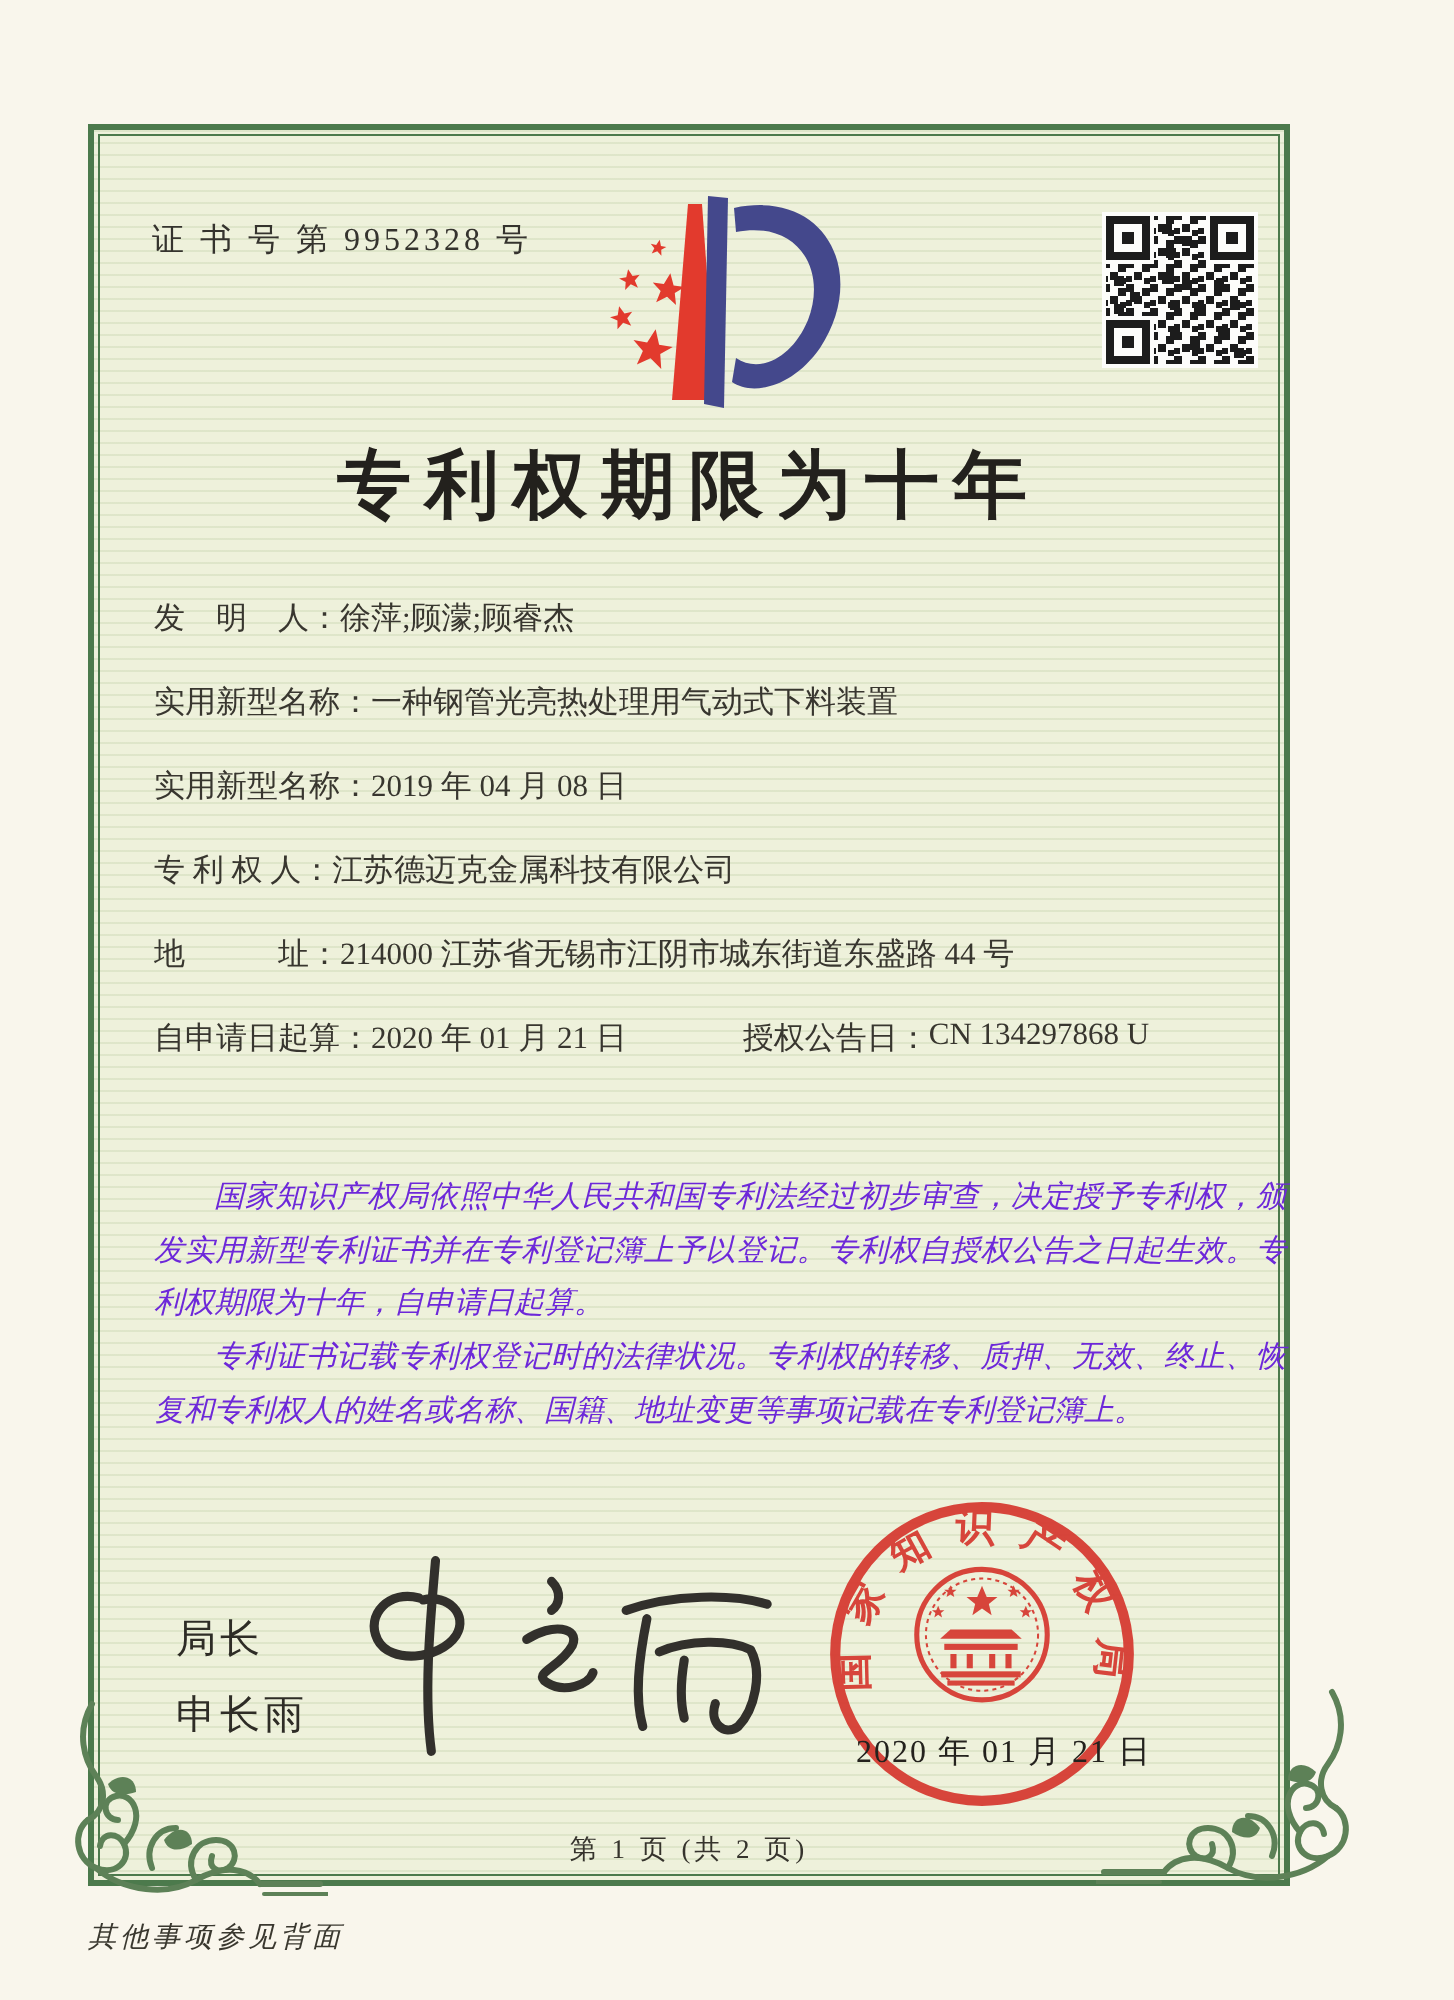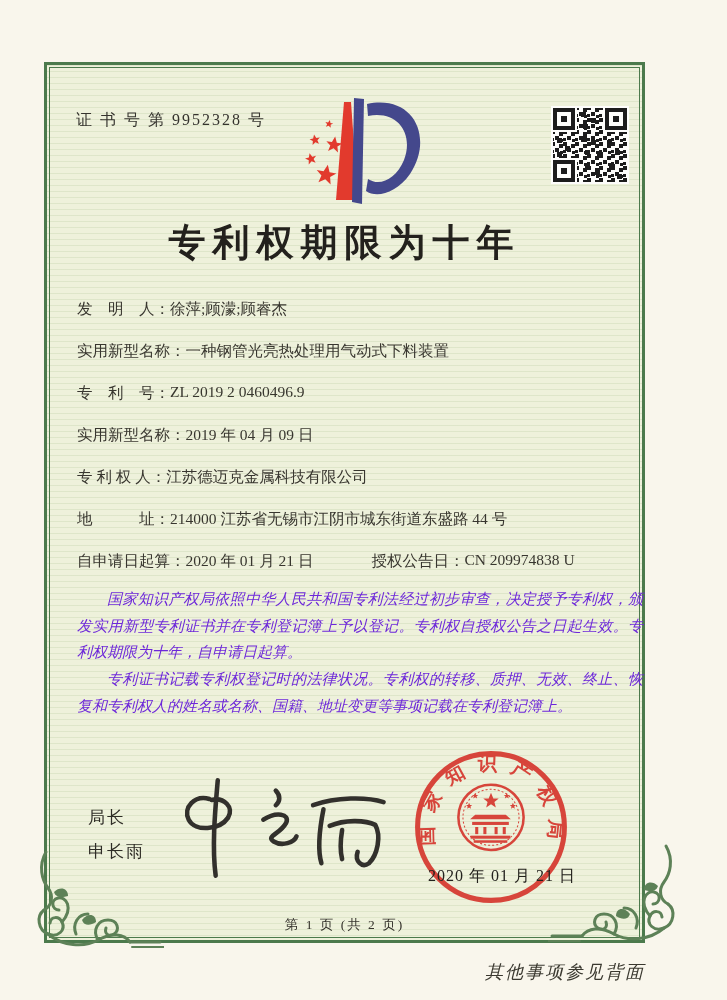--- a/index.html
+++ b/index.html
@@ -32,35 +32,35 @@
   .fields { position:absolute; left:77px; top:299px; width:540px; }
   .frow { height:42px; font-size:15.5px; display:flex; align-items:flex-start; color:#38362f; }
   .frow .lab { white-space:pre; }
   .frow .val { white-space:pre; }
   .pair2 { margin-left:58px; display:flex; }
   .paras {
     position:absolute; left:77px; top:586px; width:566px;
     font-size:15px; line-height:1.78; text-align:justify; font-style:italic; color:#6d28d9;
   }
   .paras p { margin:0; text-indent:2em; }
-  .officer { position:absolute; left:88px; top:806px; font-size:17px; color:#2e2c26; }
+  .officer { position:absolute; left:88px; top:806px; font-size:20px; color:#2e2c26; }
   .officer div { margin-bottom:11px; letter-spacing:2px; }
   .signature { position:absolute; left:168px; top:776px; width:228px; height:104px; }
   .seal { position:absolute; left:412px; top:748px; width:158px; height:158px; opacity:0.92; }
   .seal-date {
     position:absolute; left:428px; top:866px; font-size:16px; letter-spacing:1px;
     color:#24221e; z-index:5;
   }
   .page-indicator {
     position:absolute; left:44px; top:916px; width:601px; text-align:center;
     font-size:13.5px; letter-spacing:2px; color:#35332c;
   }
   .back-note {
-    position:absolute; left:44px; top:960px; width:601px; text-align:right;
-    font-size:18px; font-style:italic; letter-spacing:2px; color:#3a382f;
+    position:absolute; left:44px; top:960px; width:601px; text-align:left;
+    font-size:14px; font-style:italic; letter-spacing:2px; color:#3a382f;
   }
   .flourish { position:absolute; width:132px; height:108px; z-index:3; }
   .flourish.bl { left:32px; top:846px; }
   .flourish.br { left:548px; top:840px; transform:scaleX(-1); }
 </style>
 </head>
 <body>
 
 <div class="page">
 
@@ -137,41 +137,37 @@
   <div class="fields">
     <div class="frow">
       <span class="lab">发　明　人：</span>
         <span class="val">徐萍;顾濛;顾睿杰</span>
     </div>
     <div class="frow">
       <span class="lab">实用新型名称：</span>
         <span class="val">一种钢管光亮热处理用气动式下料装置</span>
     </div>
     <div class="frow">
-      <span class="lab">专　利　号：</span>
-        <span class="val">ZL 2019 2 0460496.9</span>
-    </div>
-    <div class="frow">
       <span class="lab">实用新型名称：</span>
-        <span class="val">2019 年 04 月 09 日</span>
+        <span class="val">2019 年 04 月 08 日</span>
     </div>
     <div class="frow">
       <span class="lab">专 利 权 人：</span>
         <span class="val">江苏德迈克金属科技有限公司</span>
     </div>
     <div class="frow">
       <span class="lab">地　　　址：</span>
         <span class="val">214000 江苏省无锡市江阴市城东街道东盛路 44 号</span>
     </div>
     <div class="frow">
       <span class="lab">自申请日起算：</span>
         <span class="val">2020 年 01 月 21 日</span>
       <span class="pair2">
         <span class="lab">授权公告日：</span>
-          <span class="val">CN 209974838 U</span>
+          <span class="val">CN 134297868 U</span>
       </span>
     </div>
   </div>
 
   <div class="paras">
     <p>国家知识产权局依照中华人民共和国专利法经过初步审查，决定授予专利权，颁发实用新型专利证书并在专利登记簿上予以登记。专利权自授权公告之日起生效。专利权期限为十年，自申请日起算。</p>
     <p>专利证书记载专利权登记时的法律状况。专利权的转移、质押、无效、终止、恢复和专利权人的姓名或名称、国籍、地址变更等事项记载在专利登记簿上。</p>
   </div>
 
   <div class="officer">

